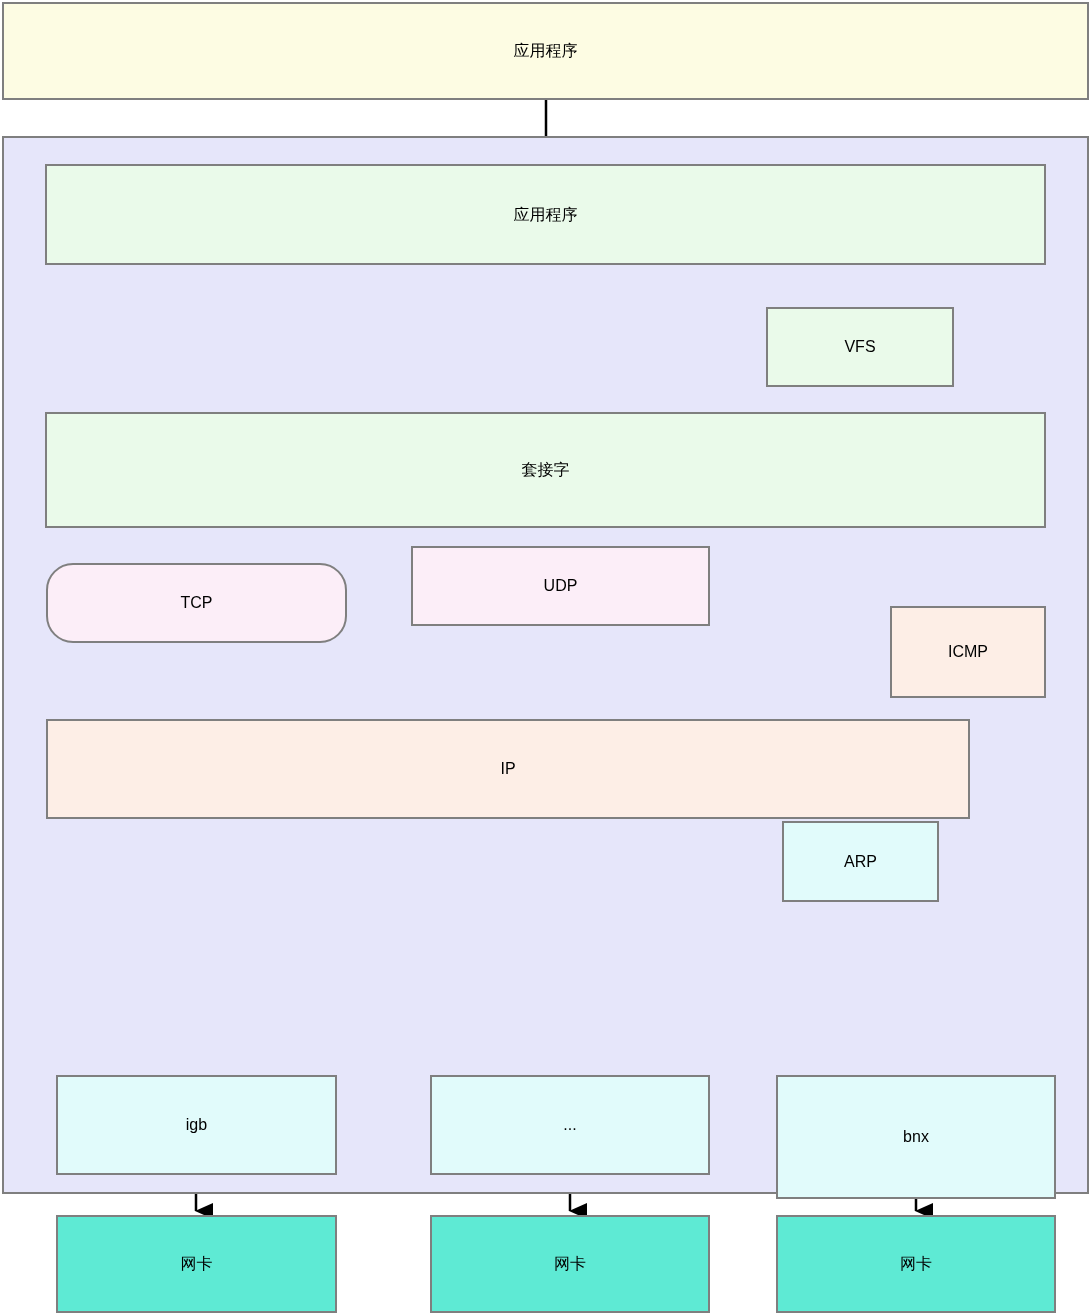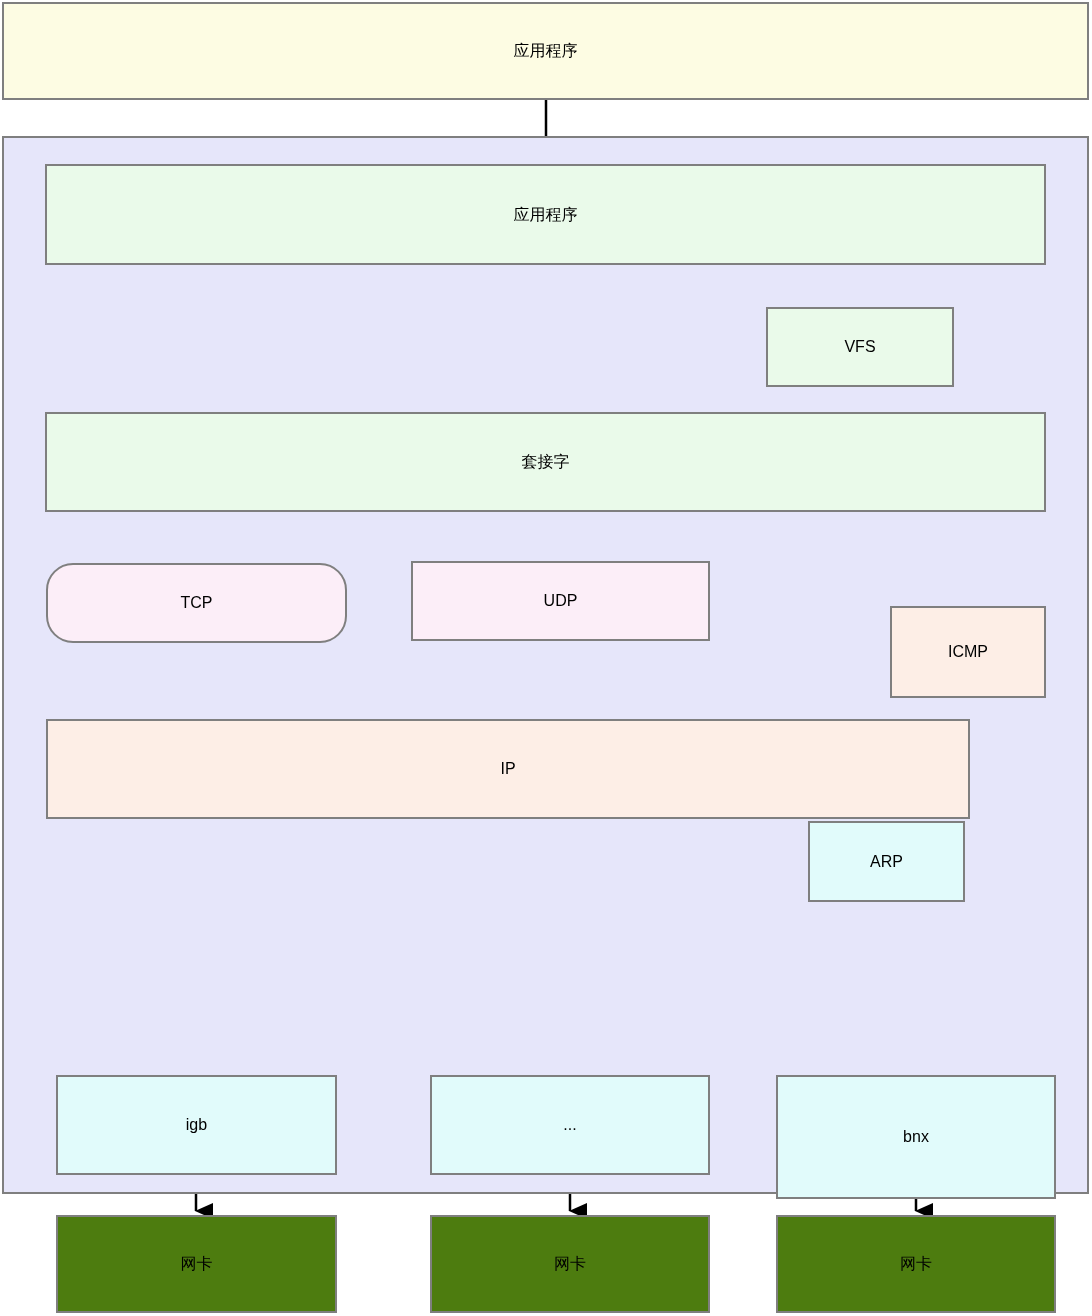--- a/index.html
+++ b/index.html
@@ -16,43 +16,43 @@
     line-height:1.2;
     text-align:center;
     white-space:nowrap;
   }
   .fill-yellow{background:#fdfce3;}
   .fill-lavender{background:#e6e6fa;}
   .fill-green{background:#eafaea;}
   .fill-pink{background:#fceef8;}
   .fill-peach{background:#fdeee6;}
   .fill-cyan{background:#e1fbfb;}
-  .fill-white{background:#4d7c0f;align-items:center;}
+  .fill-white{background:#5eead4;align-items:center;}
   #kernel-label{
     position:absolute;
     left:214px;top:318px;
     font-size:28px;
     letter-spacing:2px;
   }
   #arrow-layer{
     position:absolute;left:0;top:0;width:1092px;height:1316px;
     pointer-events:none;
   }
   #arrow-layer line{stroke:#000;stroke-width:2.5px;}
   
   #app      {left:2px;   top:2px;    width:1087px; height:98px;  z-index:2;}
   #kernel   {left:2px;   top:136px;  width:1087px; height:1058px;z-index:1;}
   #syscall  {left:45px;  top:164px;  width:1001px; height:101px; z-index:2;}
   #vfs      {left:766px; top:307px;  width:188px;  height:80px;  z-index:2;}
-  #socket   {left:45px;  top:412px;  width:1001px; height:100px; z-index:2;}
+  #socket   {left:45px;  top:412px;  width:1001px; height:116px; z-index:2;}
   #tcp      {left:46px;  top:563px;  width:301px;  height:80px;  z-index:2;border-radius:27px;}
-  #udp      {left:411px; top:561px;  width:299px;  height:80px;  z-index:2;}
+  #udp      {left:411px; top:546px;  width:299px;  height:80px;  z-index:2;}
   #icmp     {left:890px; top:606px;  width:156px;  height:92px;  z-index:3;}
   #ip       {left:46px;  top:719px;  width:924px; height:100px; z-index:2;}
-  #arp      {left:808px; top:821px;  width:157px;  height:81px;  z-index:2;}
+  #arp      {left:782px; top:821px;  width:157px;  height:81px;  z-index:2;}
   #linklayer{left:46px;  top:938px;  width:1000px; height:102px; z-index:2;}
   #igb      {left:56px;  top:1075px; width:281px;  height:100px; z-index:2;}
   #drv-mid  {left:430px; top:1075px; width:280px;  height:100px; z-index:2;}
   #bnx      {left:776px; top:1075px; width:280px;  height:124px; z-index:2;}
   #nic1     {left:56px;  top:1215px; width:281px;  height:98px;  z-index:2;}
   #nic2     {left:430px; top:1215px; width:280px;  height:98px;  z-index:2;}
   #nic3     {left:776px; top:1215px; width:280px;  height:98px;  z-index:2;}
 </style>
 </head>
 <body>

